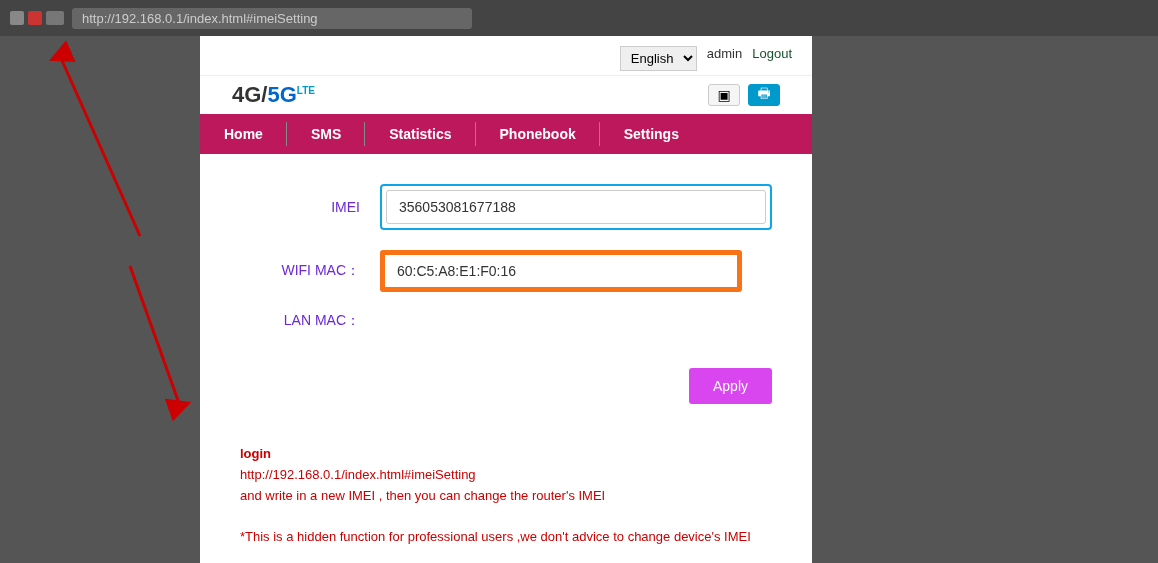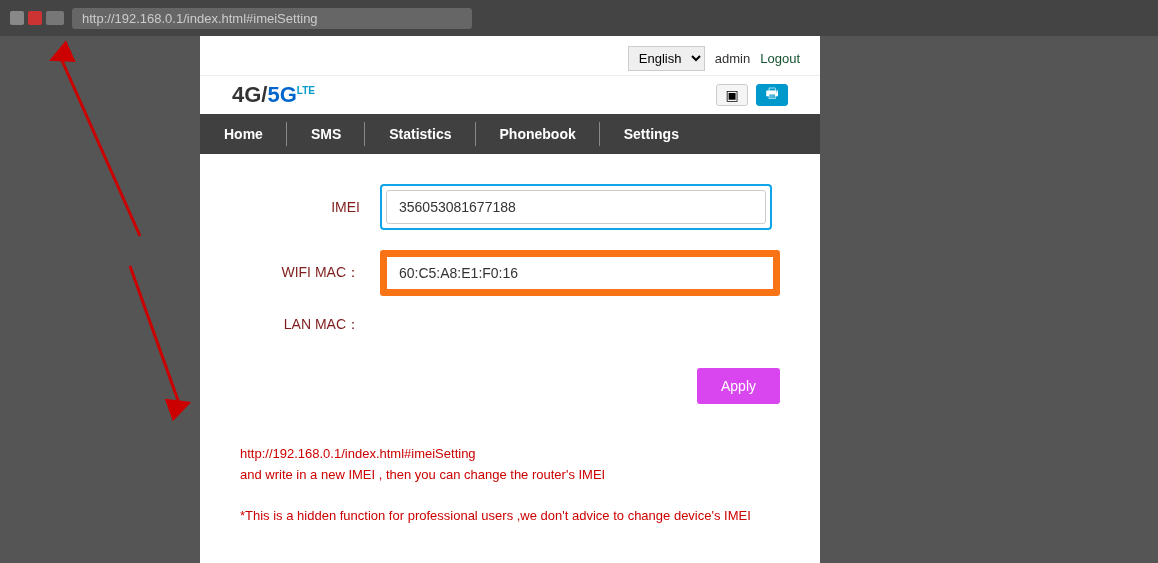--- a/index.html
+++ b/index.html
@@ -32,21 +32,20 @@
 
     
     .main-container {
       background: #fff;
       margin-left: 200px;
       min-height: 527px;
       position: relative;
     }
     .header-right {
       display: flex;
-      align-items: center;
       gap: 10px;
     }
     .lang-select {
       padding: 3px 6px;
       font-size: 13px;
       border: 1px solid #ccc;
     }
     .admin-text { font-size: 13px; color: #333; }
     .logout-btn {
       font-size: 13px;
@@ -60,21 +59,21 @@
       border-radius: 3px;
       background: #f5f5f5;
       cursor: pointer;
       display: flex; align-items: center; justify-content: center;
       font-size: 14px;
     }
     .header-icon-btn.active { background: #0099cc; color: #fff; border-color: #0099cc; }
 
     
     .nav {
-      background: #404040;
+      background: #be185d;
       display: flex;
       align-items: center;
     }
     .nav-item {
       color: #fff;
       padding: 12px 24px;
       font-size: 14px;
       font-weight: bold;
       cursor: pointer;
       position: relative;
@@ -96,27 +95,27 @@
     .form-row {
       display: flex;
       align-items: center;
       margin-bottom: 20px;
       gap: 20px;
     }
     .form-label {
       width: 120px;
       text-align: right;
       font-size: 14px;
-      color: #7f1d1d;
+      color: #6d28d9;
     }
     .form-input {
-      width: 400px;
+      width: 362px;
       padding: 8px 12px;
       font-size: 14px;
-      border: 7px solid #f97316;
+      border: 5px solid #f97316;
       border-radius: 3px;
       color: #333;
     }
 
     .apply-btn {
       position: absolute;
       right: 40px;
       bottom: 30px;
       background: #d946ef;
       color: #fff;
@@ -231,20 +230,21 @@
 
       <div class="form-row">
         <div class="form-label">LAN MAC：</div>
       </div>
 
       <button class="apply-btn">Apply</button>
     </div>
 
     <div class="below-content">
       <div class="annotation-block">
+        <div style="font-weight:bold;">login</div>
         <div>http://192.168.0.1/index.html#imeiSetting</div>
         <div>and write in a new IMEI , then you can change the router's IMEI</div>
         <br>
         <div>*This is a hidden function for professional users ,we don't advice to change device's IMEI</div>
       </div>
     </div>
 
   </div>
 </div>
 

